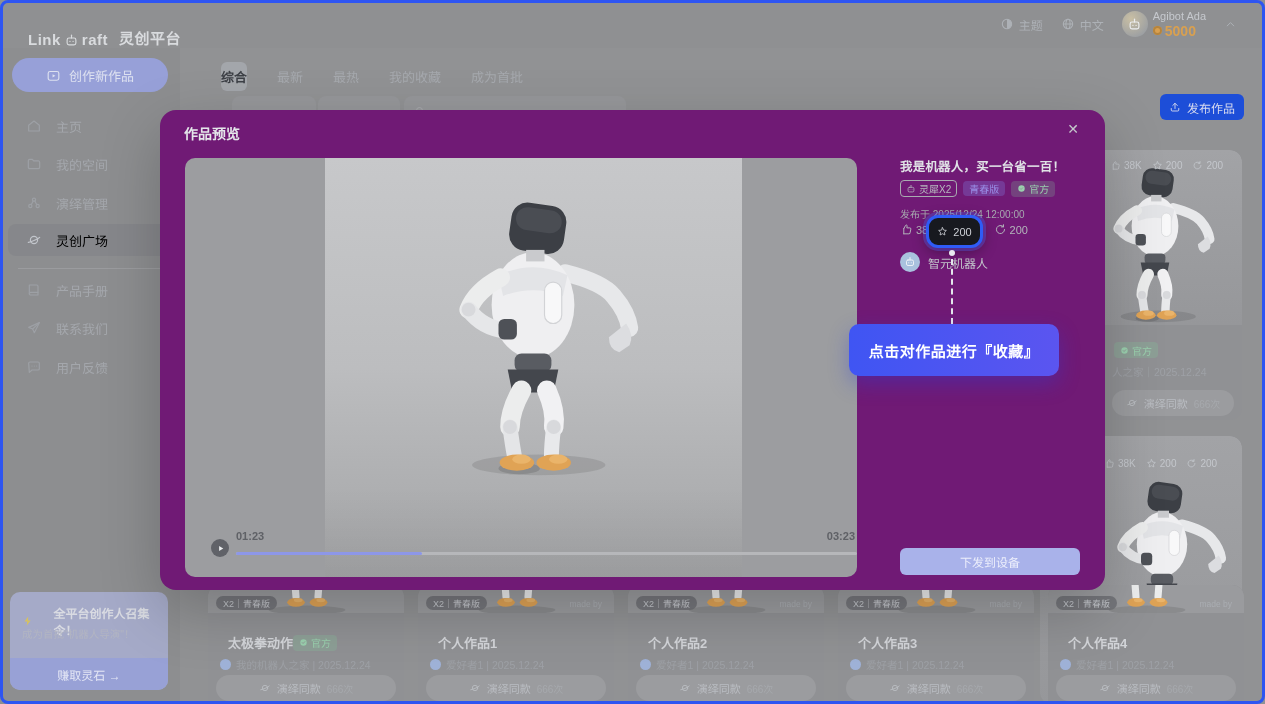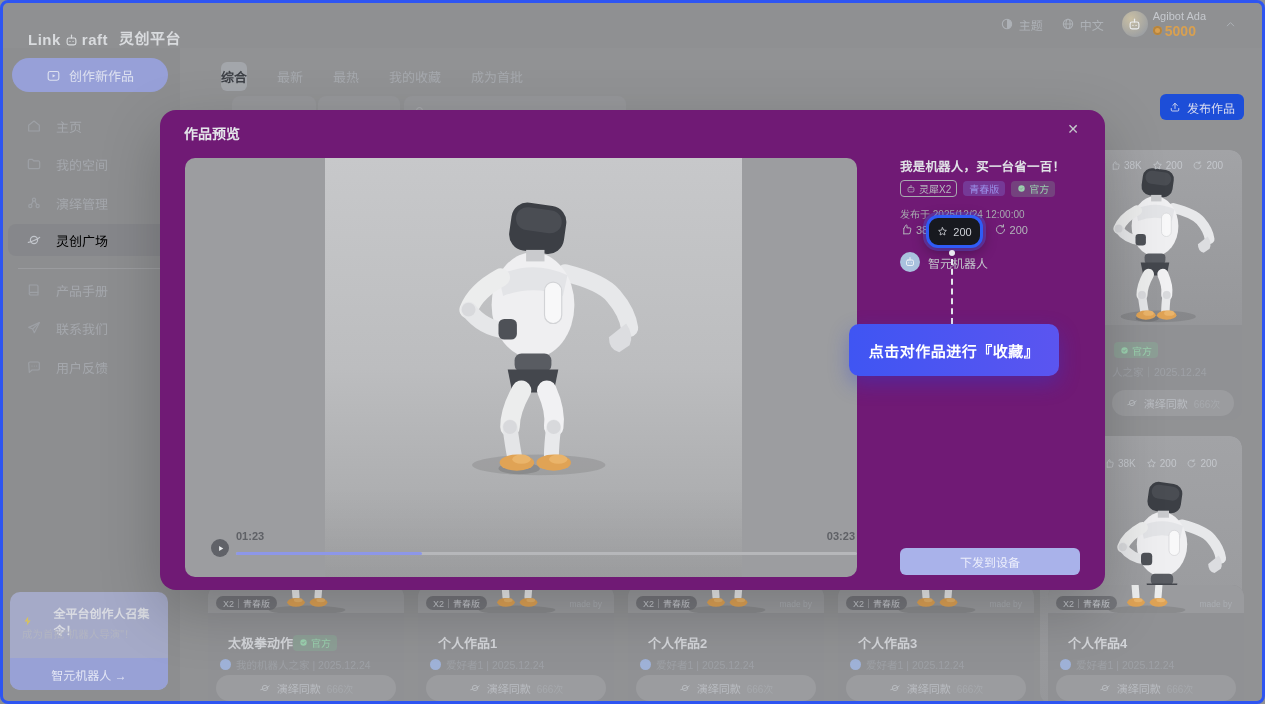--- a/index.html
+++ b/index.html
@@ -336,21 +336,21 @@
       <span>用户反馈</span>
     </div>
     <div class="promo">
       <div class="promo-title">
         <svg class="ic" width="12" height="12" style="color:#d7c25e">
             <use href="#i-bolt"></use>
           </svg>
         <span>全平台创作人召集令！</span>
       </div>
       <div class="promo-sub">成为首批"机器人导演"！</div>
-      <div class="promo-cta">智元机器人 →</div>
+      <div class="promo-cta">赚取灵石 →</div>
     </div>
   </div>
 
   <div class="tabs">
     <span class="tab active">综合</span>
     <span class="tab">最新</span>
     <span class="tab">最热</span>
     <span class="tab">我的收藏</span>
     <span class="tab">成为首批</span>
   </div>

